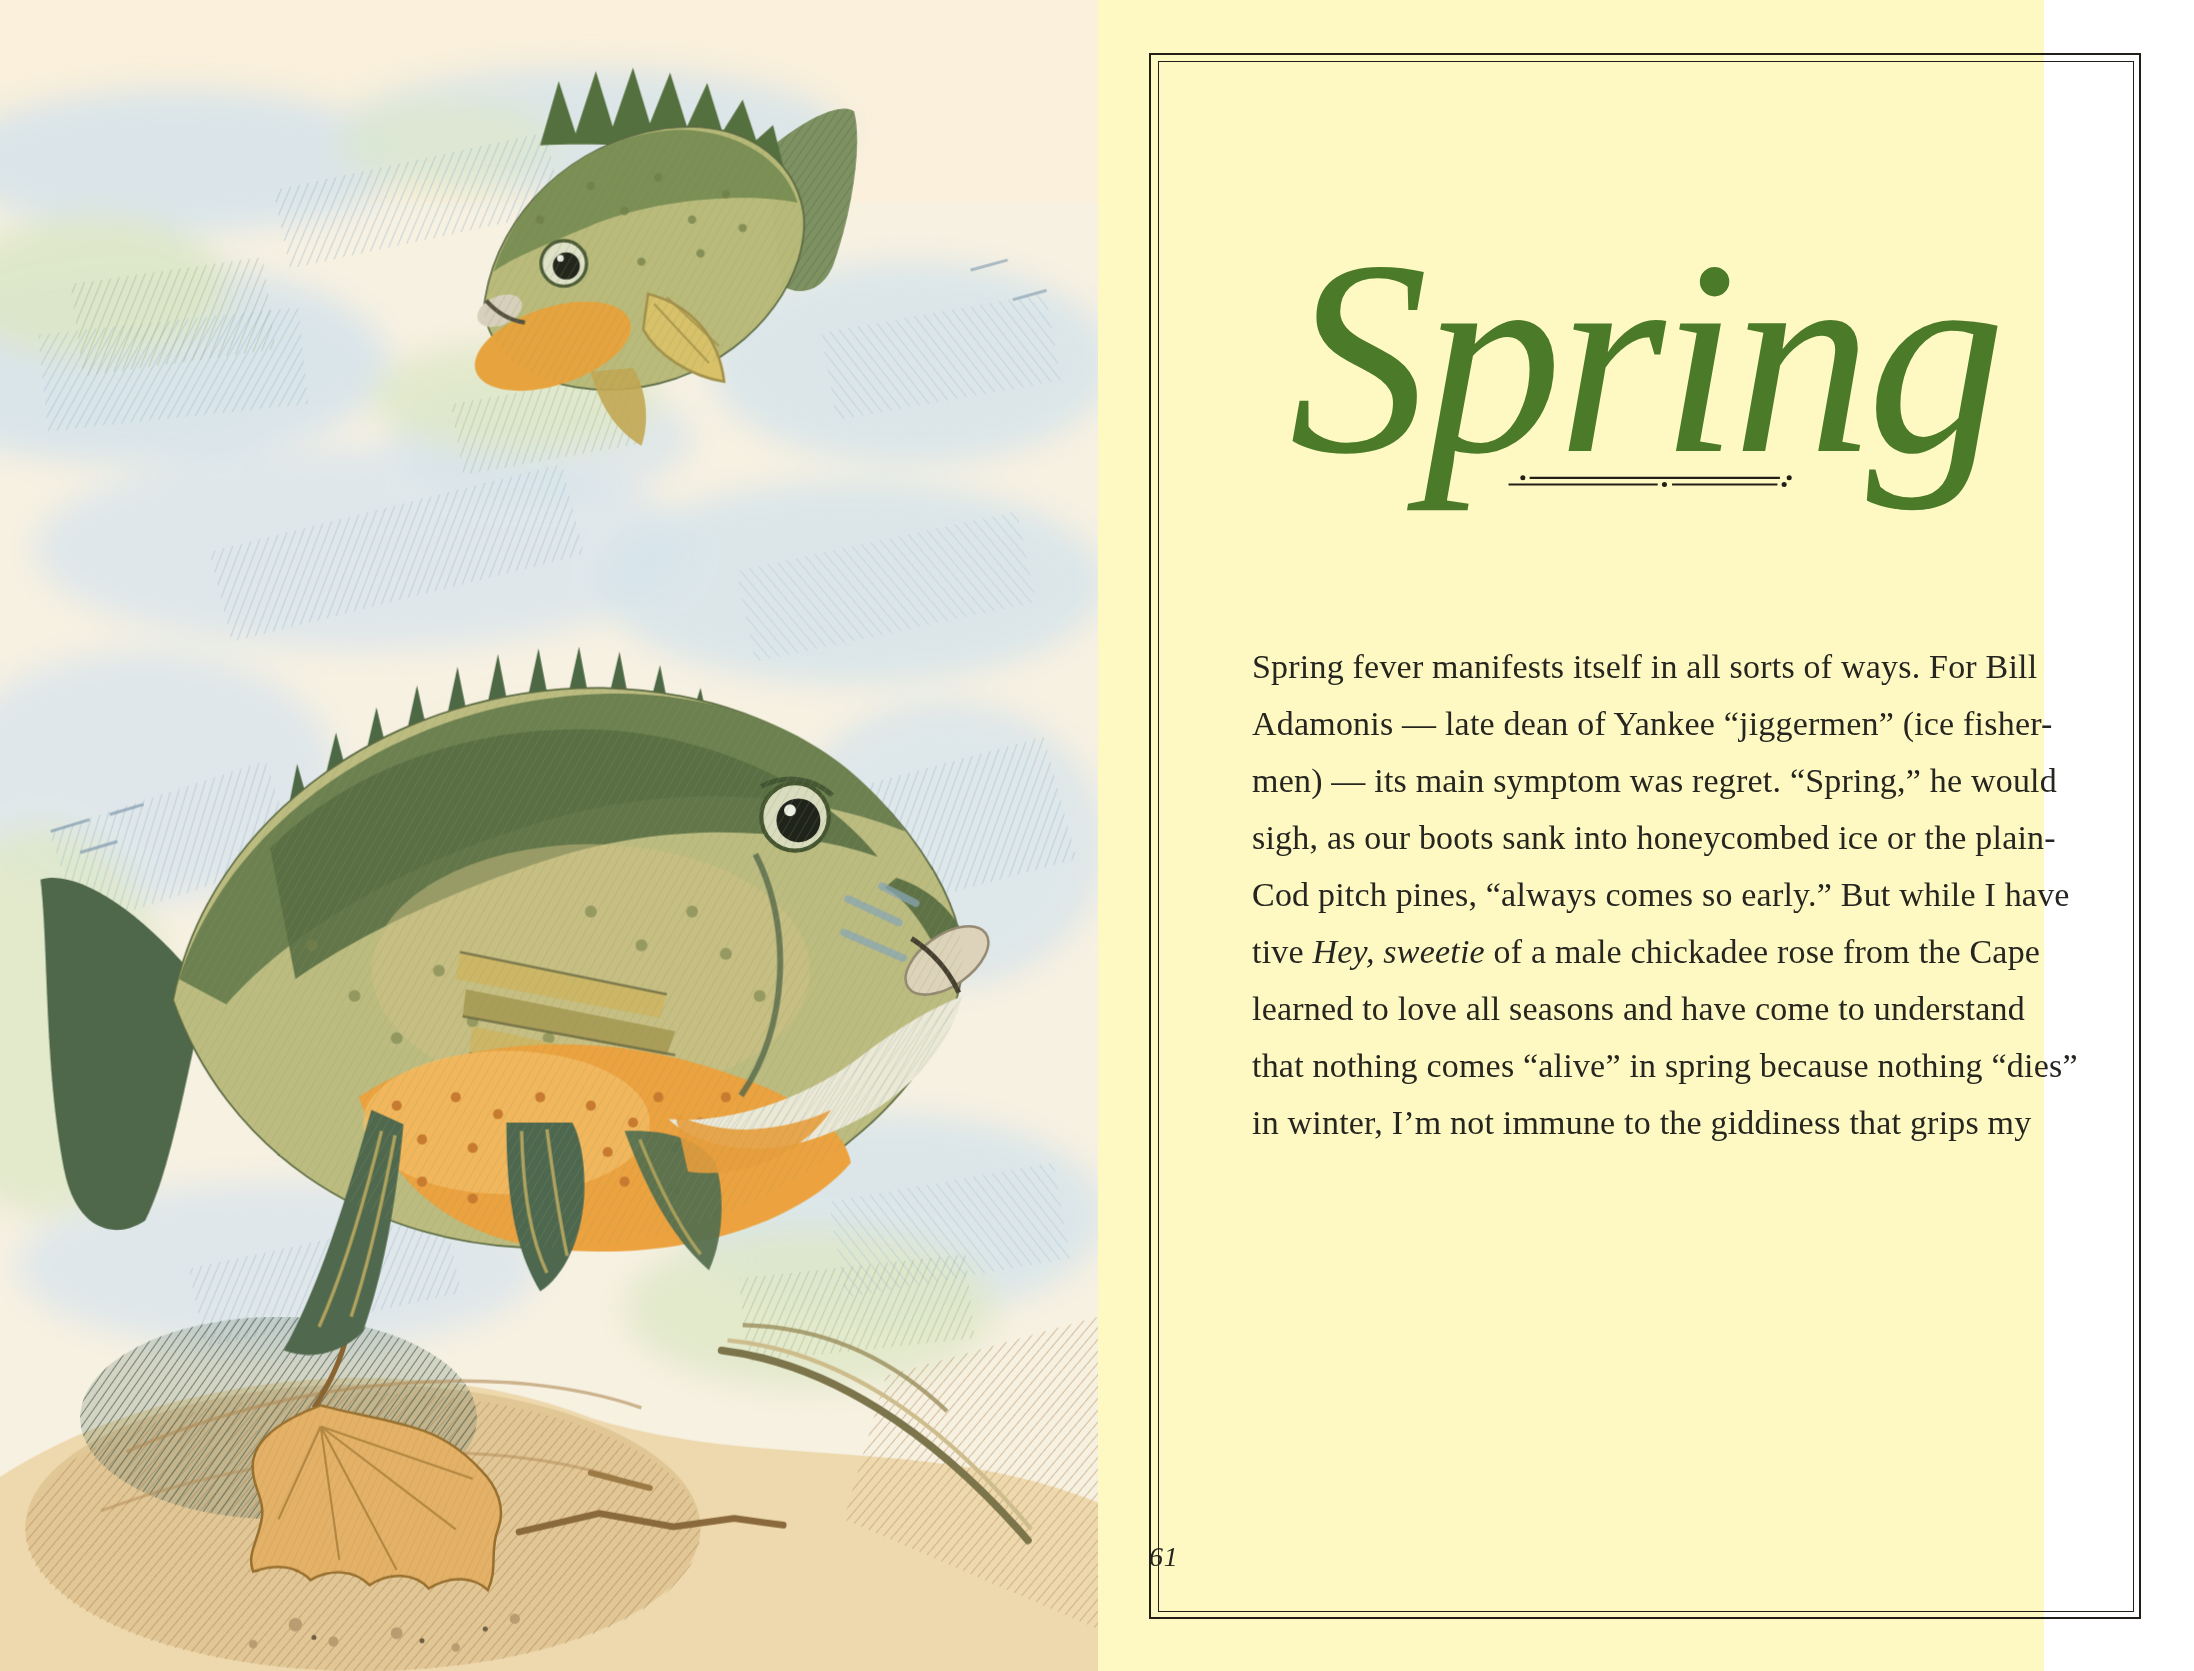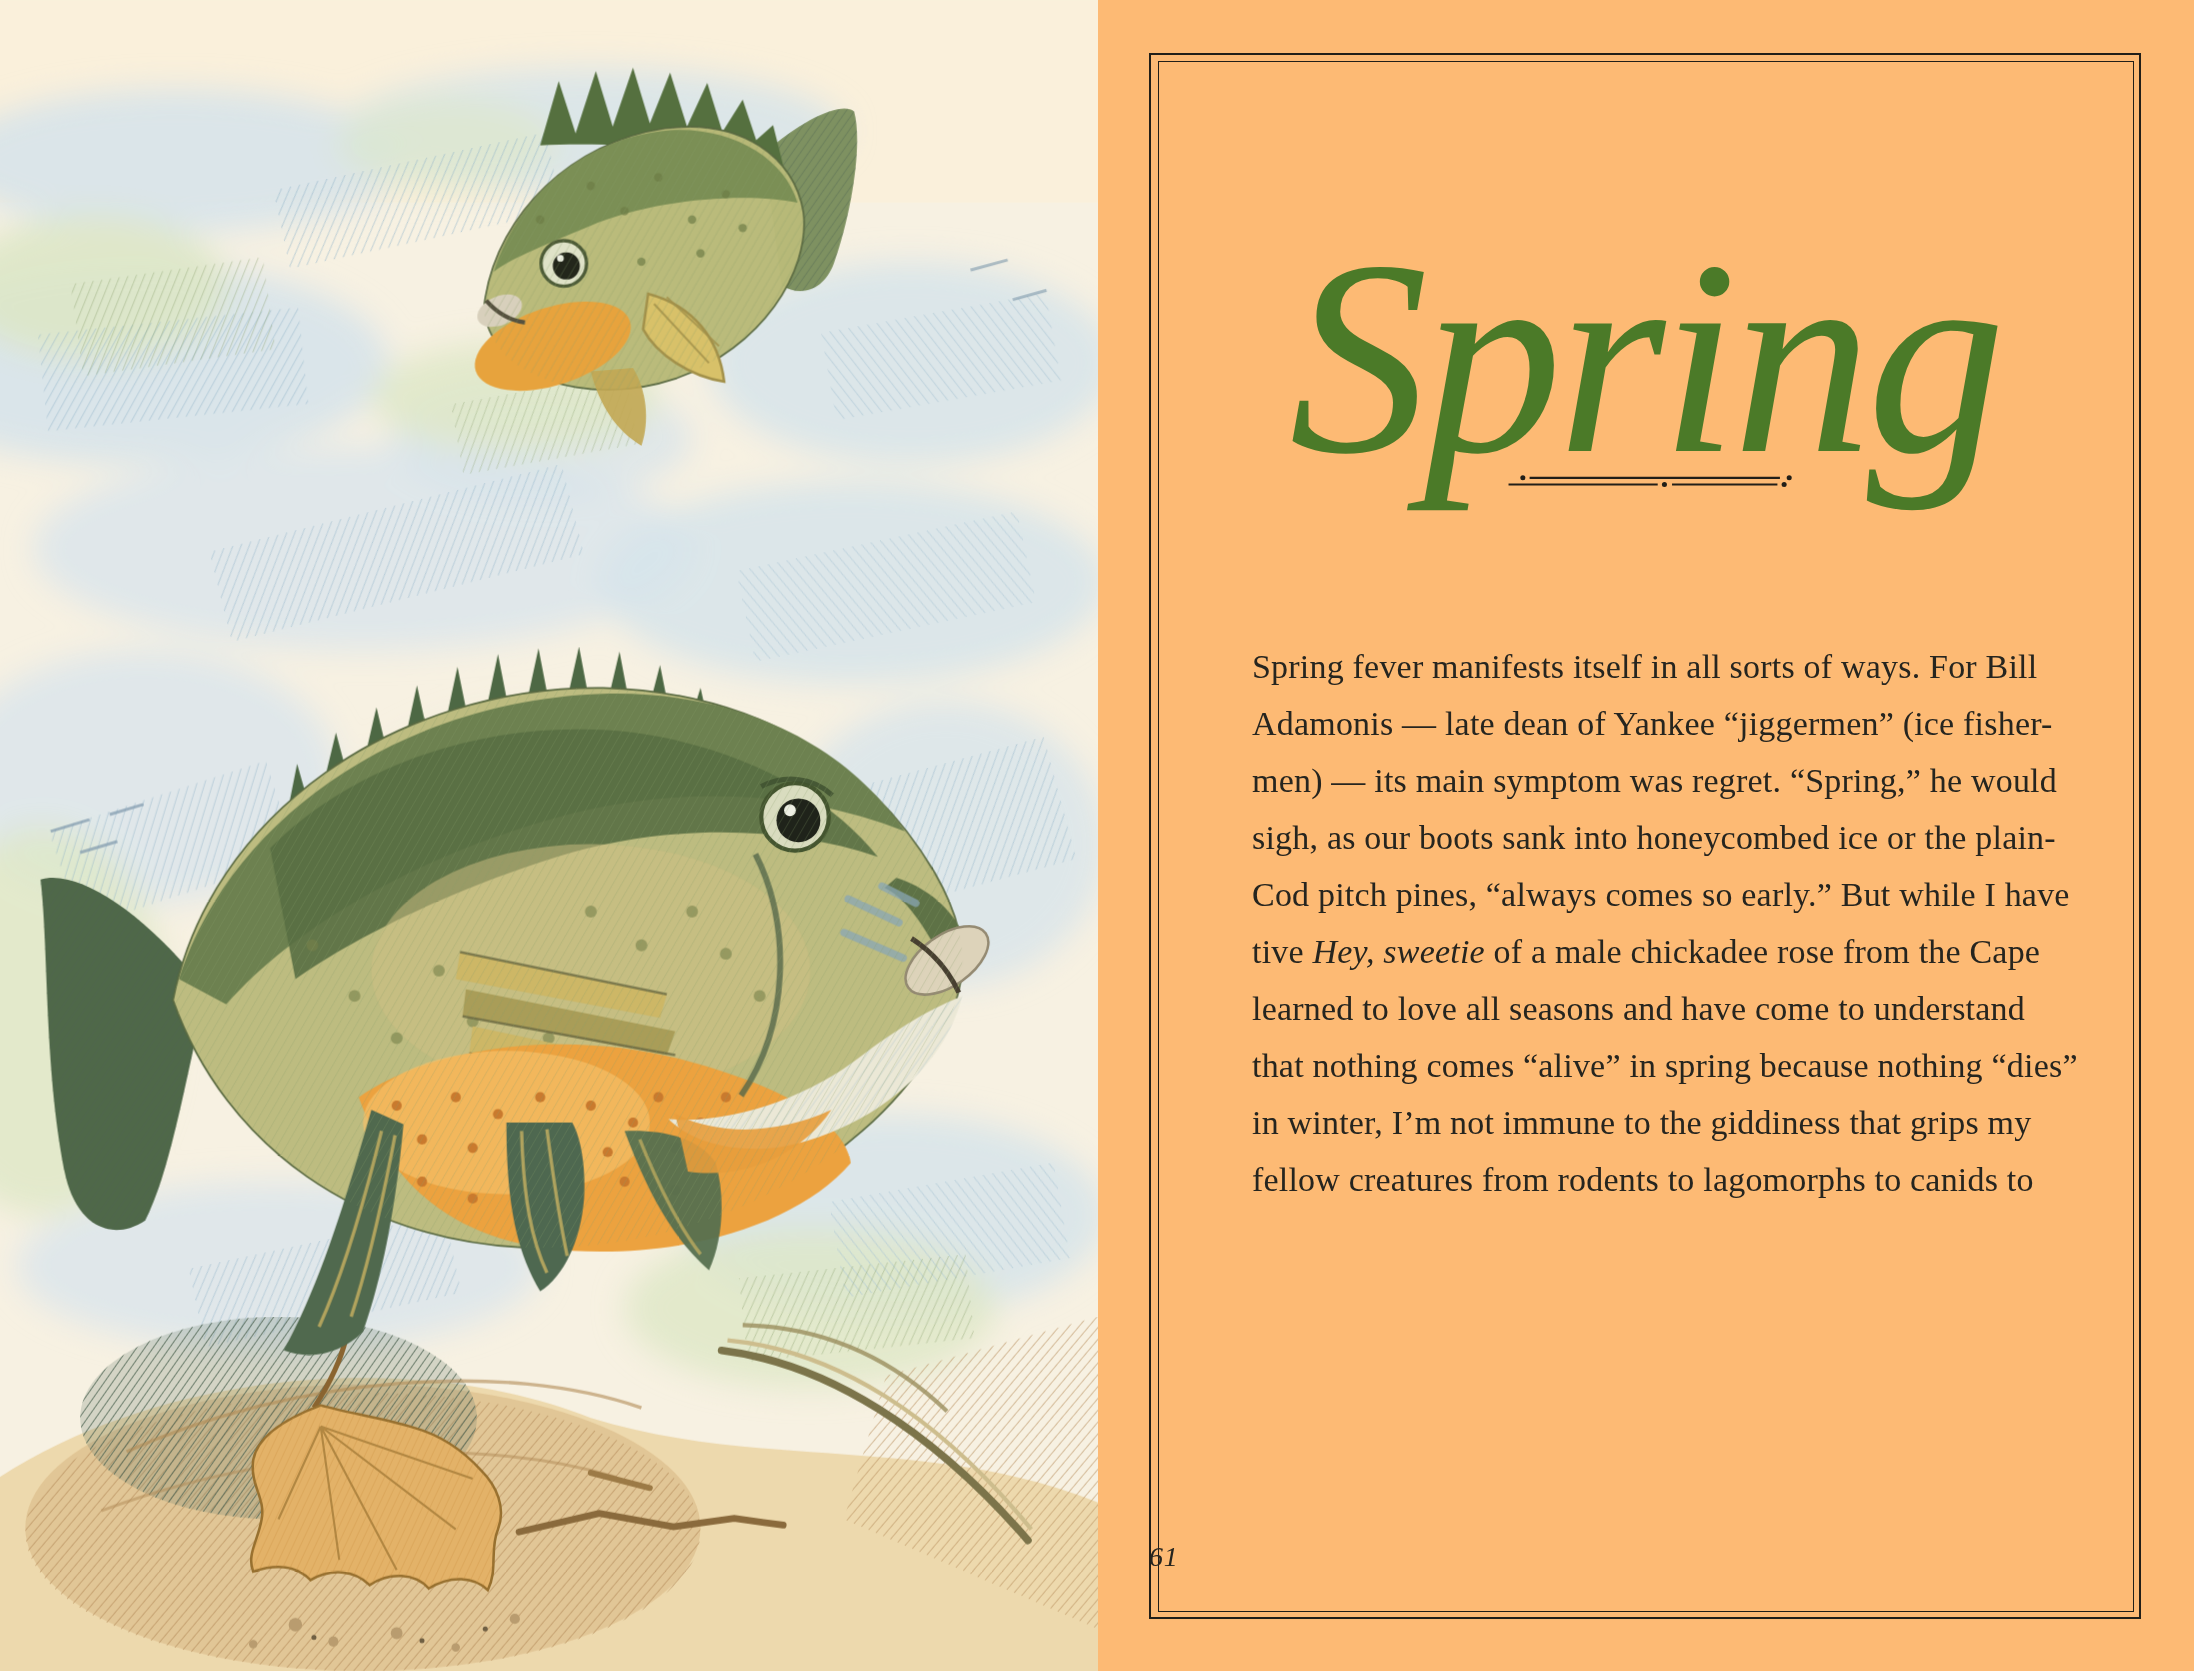--- a/index.html
+++ b/index.html
@@ -1,19 +1,19 @@
 <!DOCTYPE html>
 <html style="font-size:13.5px"><head>
 <meta charset="utf-8">
 <style>
   html,body{margin:0;padding:0;background:#ffffff;}
   .spread{position:relative;width:2194px;height:1672px;overflow:hidden;font-family:"Liberation Serif",serif;}
   .page-left{position:absolute;left:0;top:0;width:1098px;height:1672px;background:#f7f1e2;}
   .page-left svg{display:block;}
-  .page-right{position:absolute;left:1098px;top:0;width:1096px;height:1672px;background:#fdba74;}
+  .page-right{position:absolute;left:1098px;top:0;width:946px;height:1672px;background:#fef9c3;}
   .frame{position:absolute;box-sizing:border-box;border:2.1px solid #221f18;}
   .frame-outer{left:51px;top:53px;width:992px;height:1566px;}
   .frame-inner{left:60px;top:61px;width:976px;height:1551px;border-width:1.7px;}
   .chapter-title{
     position:absolute;left:51px;top:218px;width:992px;height:304px;
     text-align:center;font-style:italic;font-weight:normal;
     font-size:278px;line-height:278px;color:#4b7a28;
     font-family:"Liberation Serif",serif;letter-spacing:-5px;
   }
   .ornament{position:absolute;left:408px;top:471px;}
@@ -281,19 +281,18 @@
     <div class="paragraph">
         <div class="line"><span>Spring fever manifests itself in all sorts of ways. For Bill</span></div>
         <div class="line"><span>Adamonis — late dean of Yankee “jiggermen” (ice fisher-</span></div>
         <div class="line"><span>men) — its main symptom was regret. “Spring,” he would</span></div>
         <div class="line"><span>sigh, as our boots sank into honeycombed ice or the plain-</span></div>
         <div class="line"><span>Cod pitch pines, “always comes so early.” But while I have</span></div>
         <div class="line"><span>tive </span><em>Hey, sweetie</em><span> of a male chickadee rose from the Cape</span></div>
         <div class="line"><span>learned to love all seasons and have come to understand</span></div>
         <div class="line"><span>that nothing comes “alive” in spring because nothing “dies”</span></div>
         <div class="line"><span>in winter, I’m not immune to the giddiness that grips my</span></div>
-        <div class="line"><span>fellow creatures from rodents to lagomorphs to canids to</span></div>
       </div>
 
     <div class="folio">61</div>
   </div>
 </div>
 
 
 </body></html>

